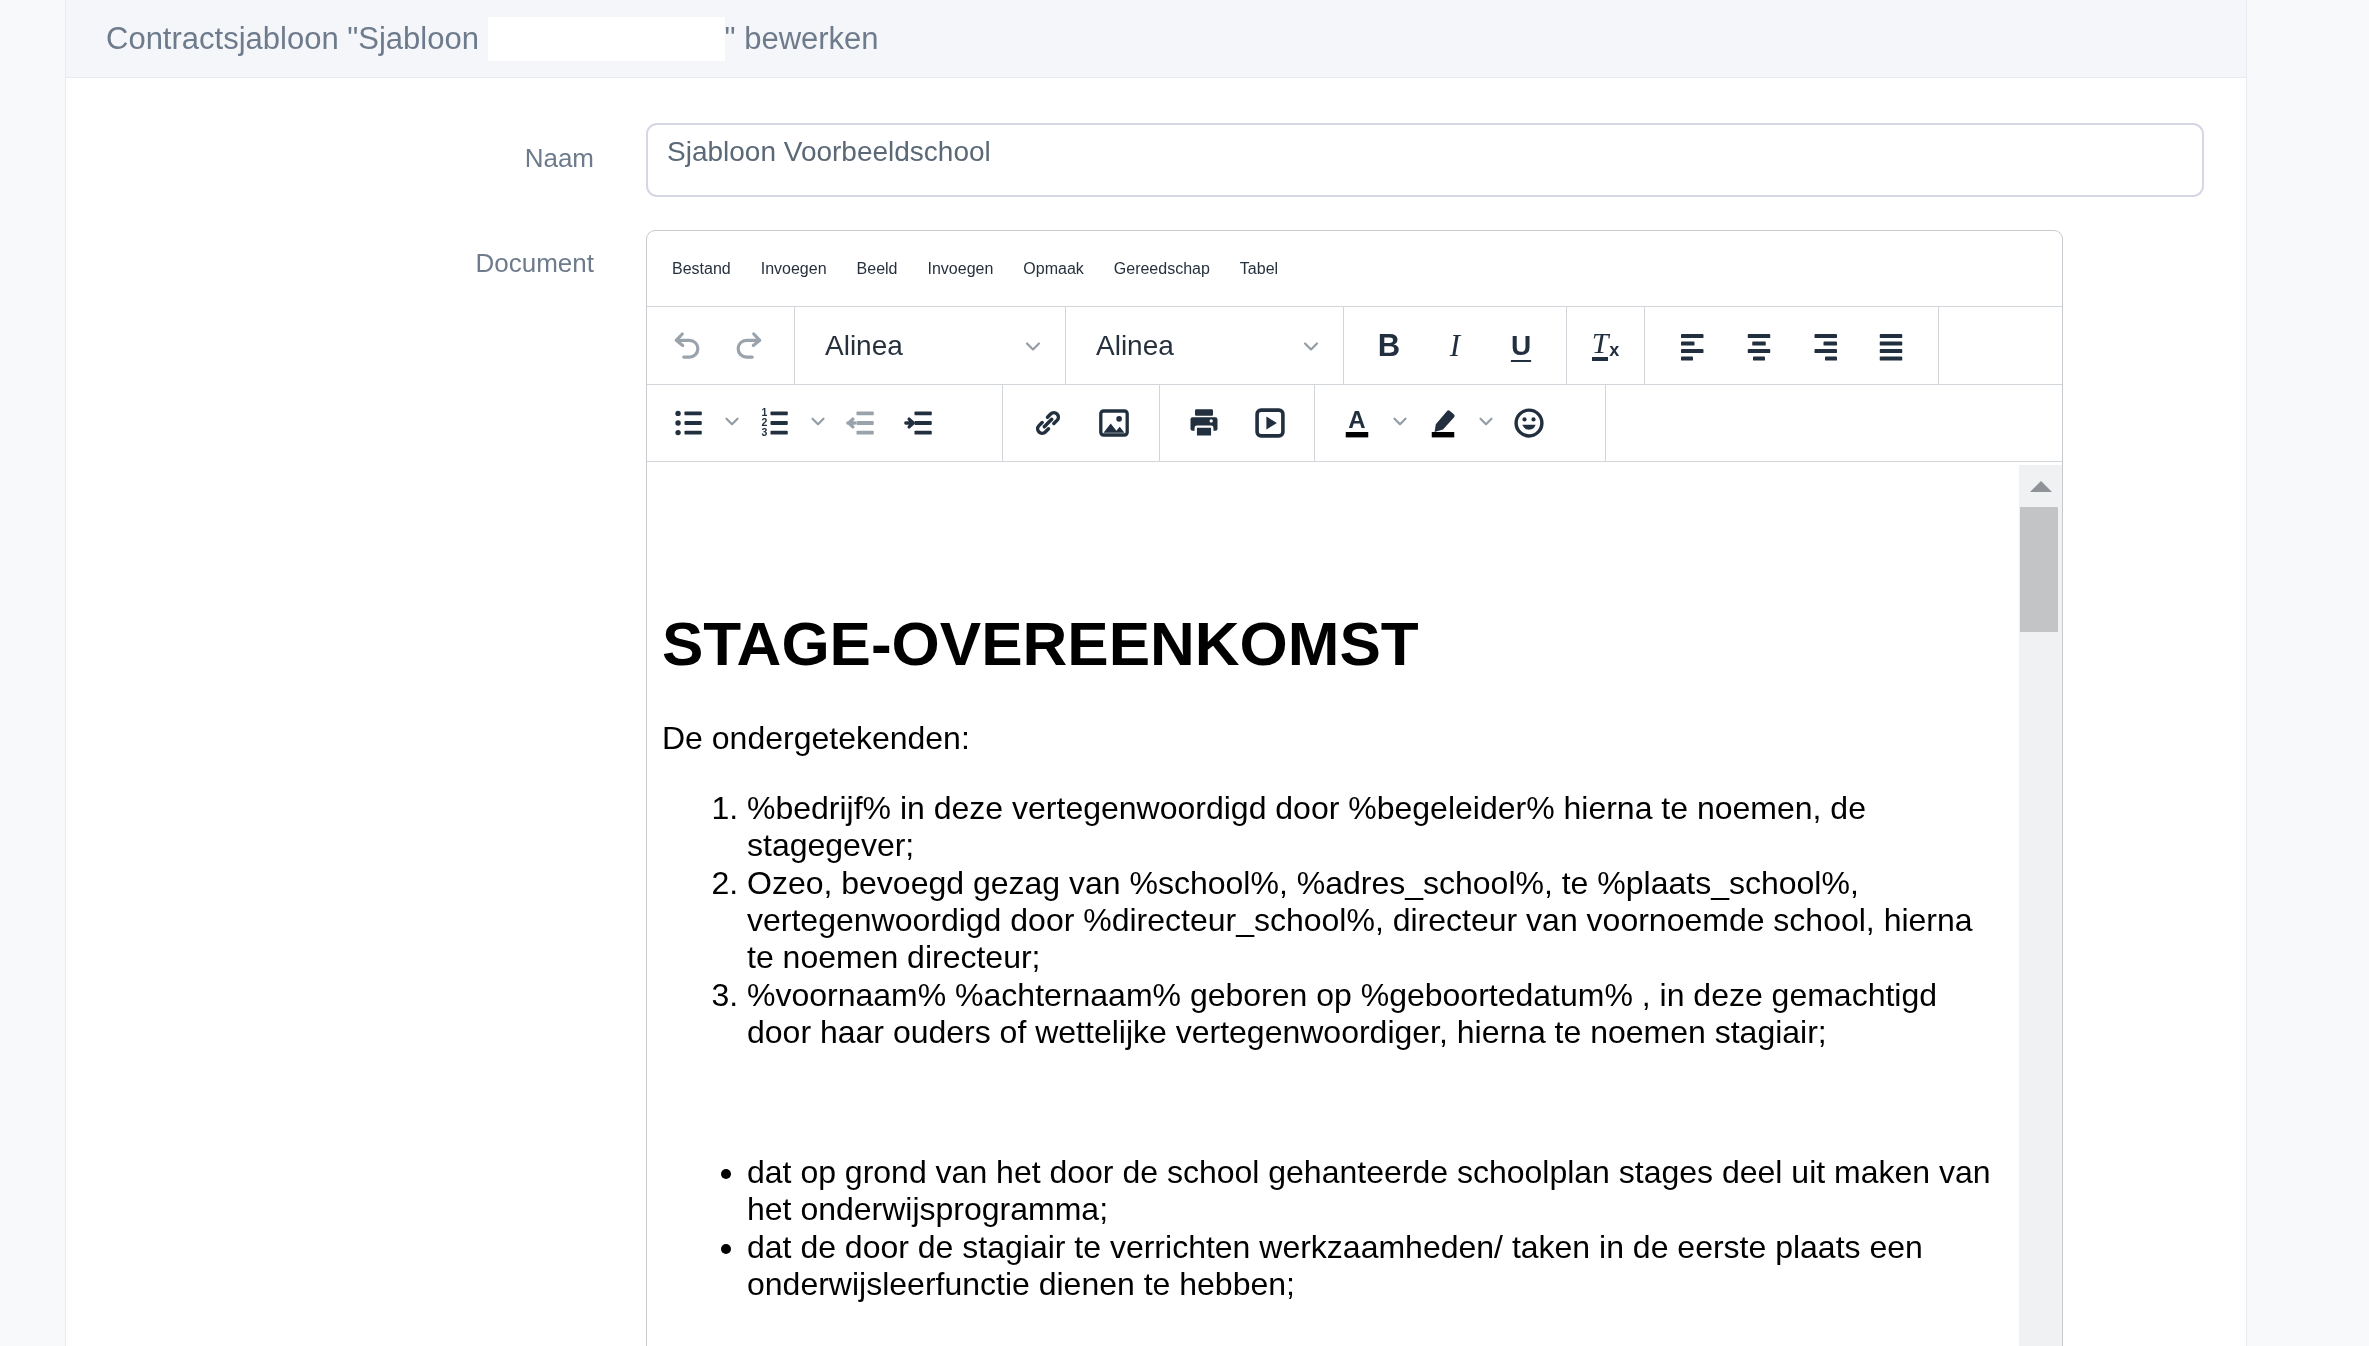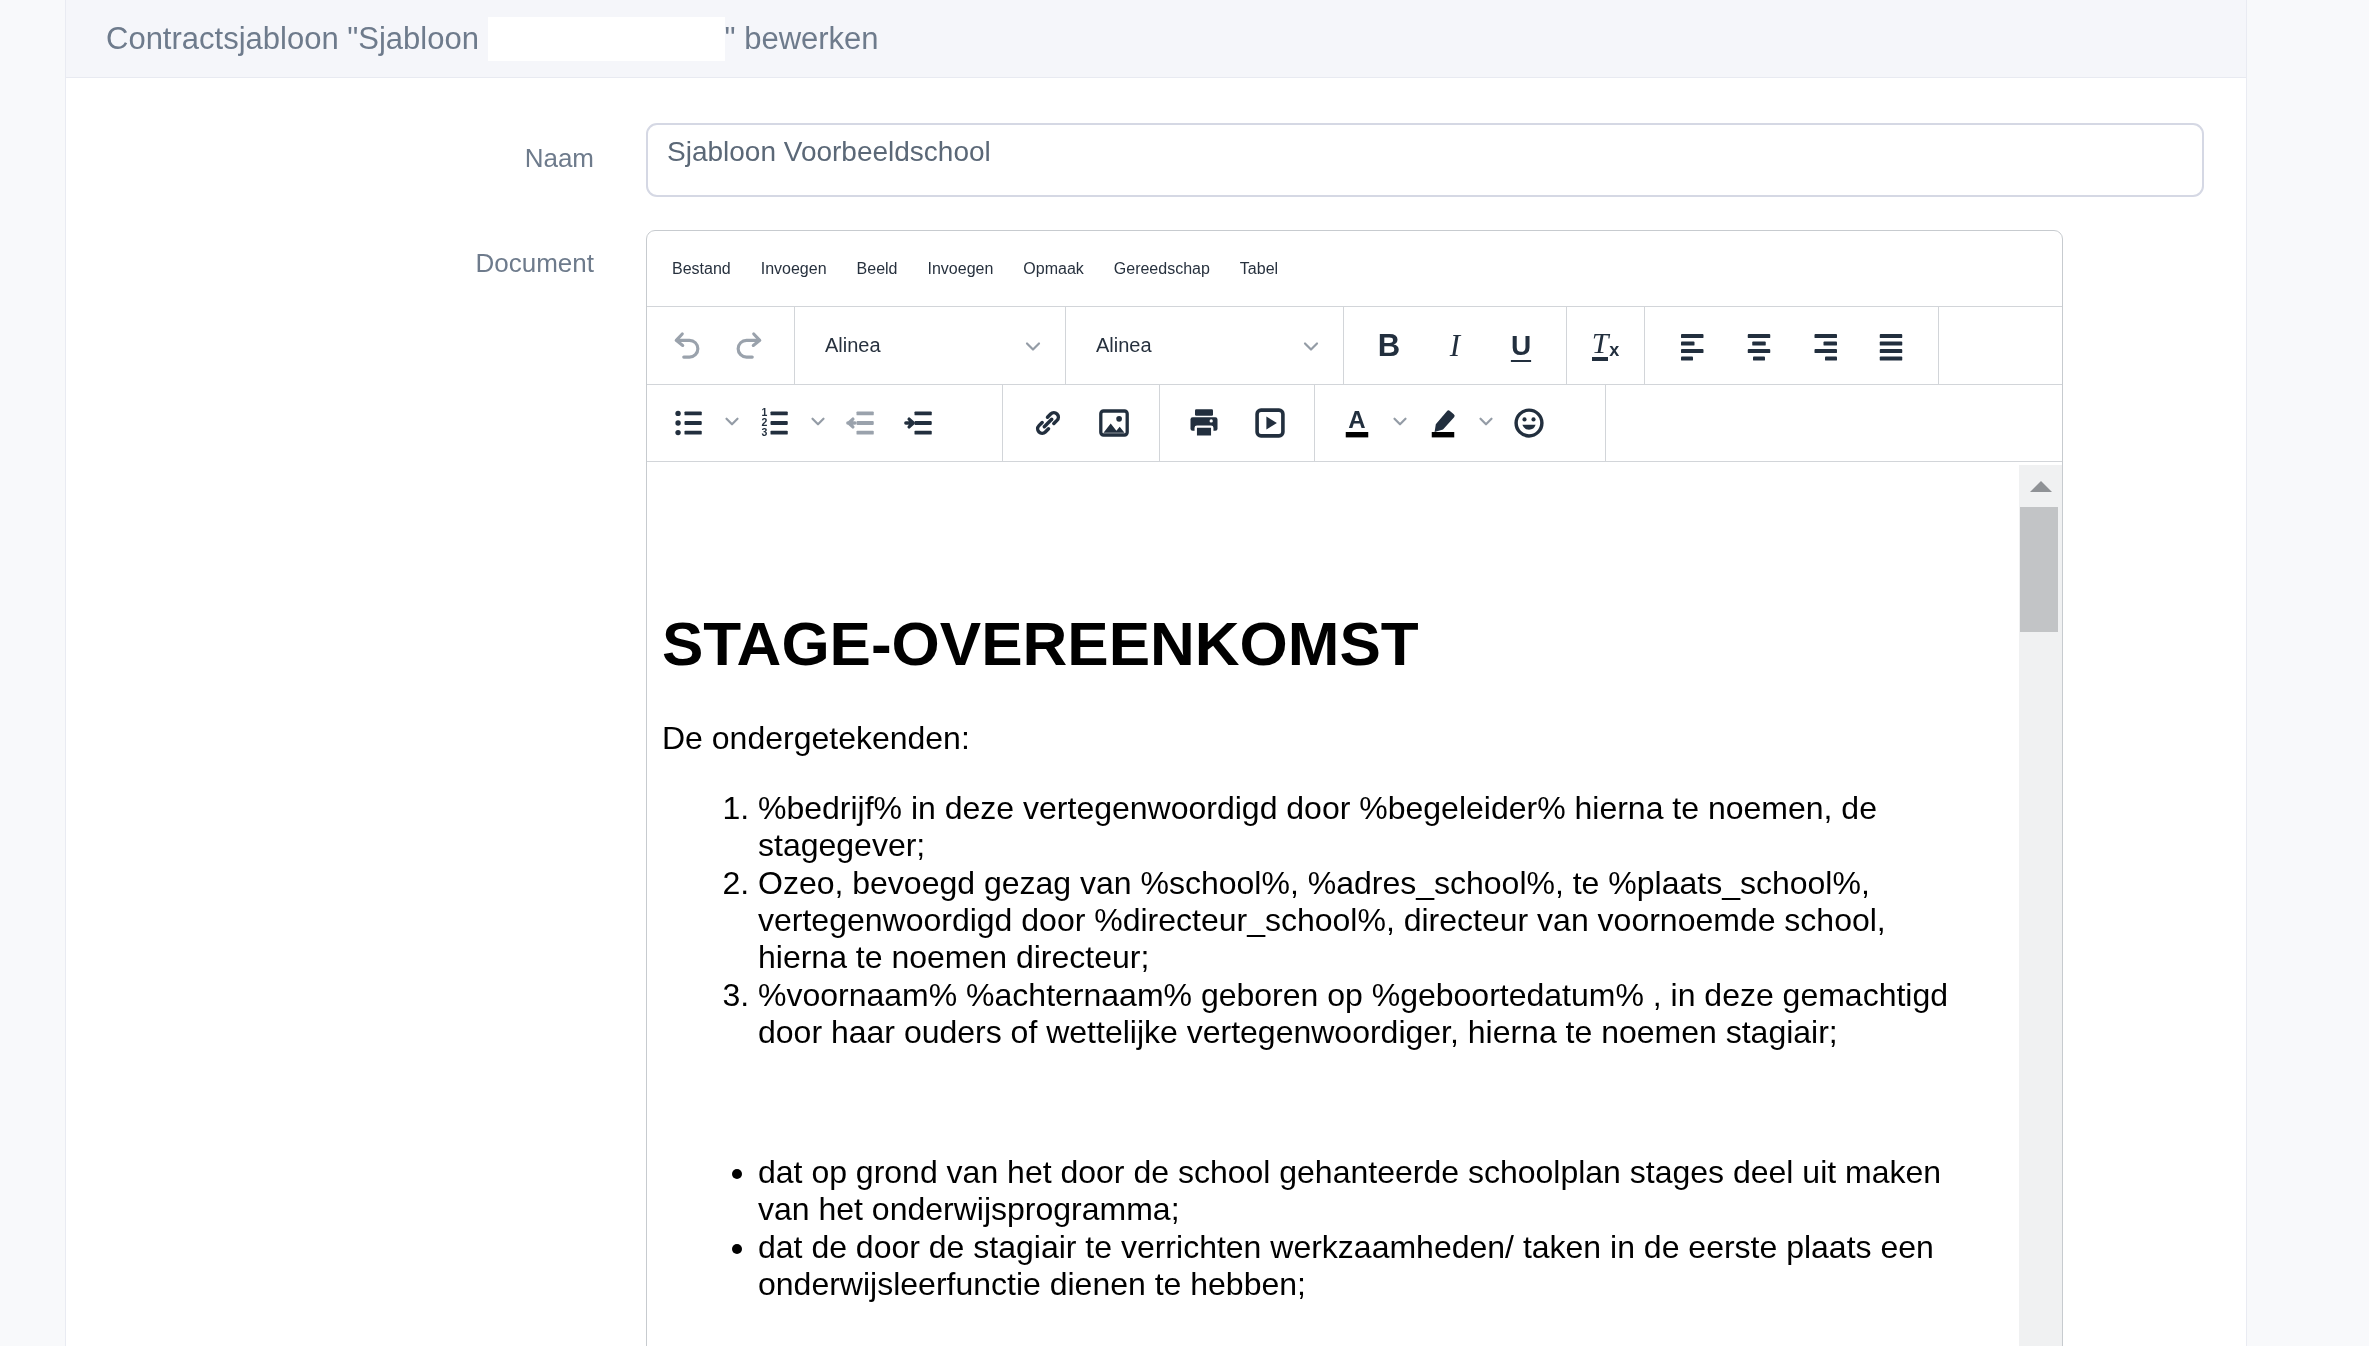--- a/index.html
+++ b/index.html
@@ -63,39 +63,39 @@
   .g-j{width:291px;}
 
   .tb-btn{width:56px;height:60px;display:flex;align-items:center;justify-content:center;color:var(--icon);cursor:default;}
   .tb-btn.wide{width:64px;}
   .tb-btn svg{width:36px;height:36px;display:block;}
   .tb-btn.disabled{color:var(--icon-disabled);}
   .chev-btn{width:26px;height:60px;display:flex;align-items:center;justify-content:center;color:var(--chev);}
   .chev-btn svg{width:22px;height:22px;}
 
   .select-btn{flex:1;height:62px;display:flex;align-items:center;color:#27313e;cursor:default;}
-  .select-btn .sel-label{font-size:20px;margin-left:30px;}
+  .select-btn .sel-label{font-size:28px;margin-left:30px;}
   .select-btn .sel-chev{margin-left:auto;margin-right:20px;color:var(--chev);display:flex;}
   .select-btn .sel-chev svg{width:24px;height:24px;}
 
   .glyph-b{font-size:31px;font-weight:700;}
   .glyph-i{font-size:31px;font-style:italic;font-family:"Liberation Serif",serif;}
   .glyph-u{font-size:28px;font-weight:600;text-decoration:underline;text-underline-offset:5px;}
   .glyph-tx{font-size:30px;font-style:italic;font-family:"Liberation Serif",serif;display:flex;align-items:flex-end;}
   .glyph-tx .t{border-bottom:4px solid currentColor;padding-bottom:1px;line-height:0.85;}
   .glyph-tx .x{font-size:18px;font-style:normal;font-family:"Liberation Sans",sans-serif;font-weight:700;margin-left:1px;}
 
   
   .content-wrap{position:absolute;left:0;right:0;top:234px;bottom:0;background:#fff;}
   .doc{position:absolute;top:0;left:0;right:43px;bottom:0;padding:15px 25px 0 15px;overflow:hidden;
        font-family:"Liberation Sans",sans-serif;font-size:32px;line-height:1.17;color:#000;}
   .doc p{margin:24px 0;}
   .doc p.blank{min-height:38px;}
   .doc h1{font-size:62px;line-height:1.15;font-weight:700;margin:66px 0 41px 0;}
-  .doc ol,.doc ul{margin:32px 11px;padding-left:85px;}
+  .doc ol,.doc ul{margin:32px 0;padding-left:85px;}
 
   
   .scrollbar{position:absolute;top:0;right:0;width:43px;bottom:0;background:var(--track);}
   .sb-up{position:absolute;top:0;left:0;width:43px;height:42px;display:flex;align-items:center;justify-content:center;}
   .sb-up .tri{width:0;height:0;border-left:11px solid transparent;border-right:11px solid transparent;
               border-bottom:11px solid var(--arrow);}
   .sb-thumb{position:absolute;top:42px;left:1px;width:38px;height:125px;background:var(--thumb);}
 </style>
 </head>
 <body>

